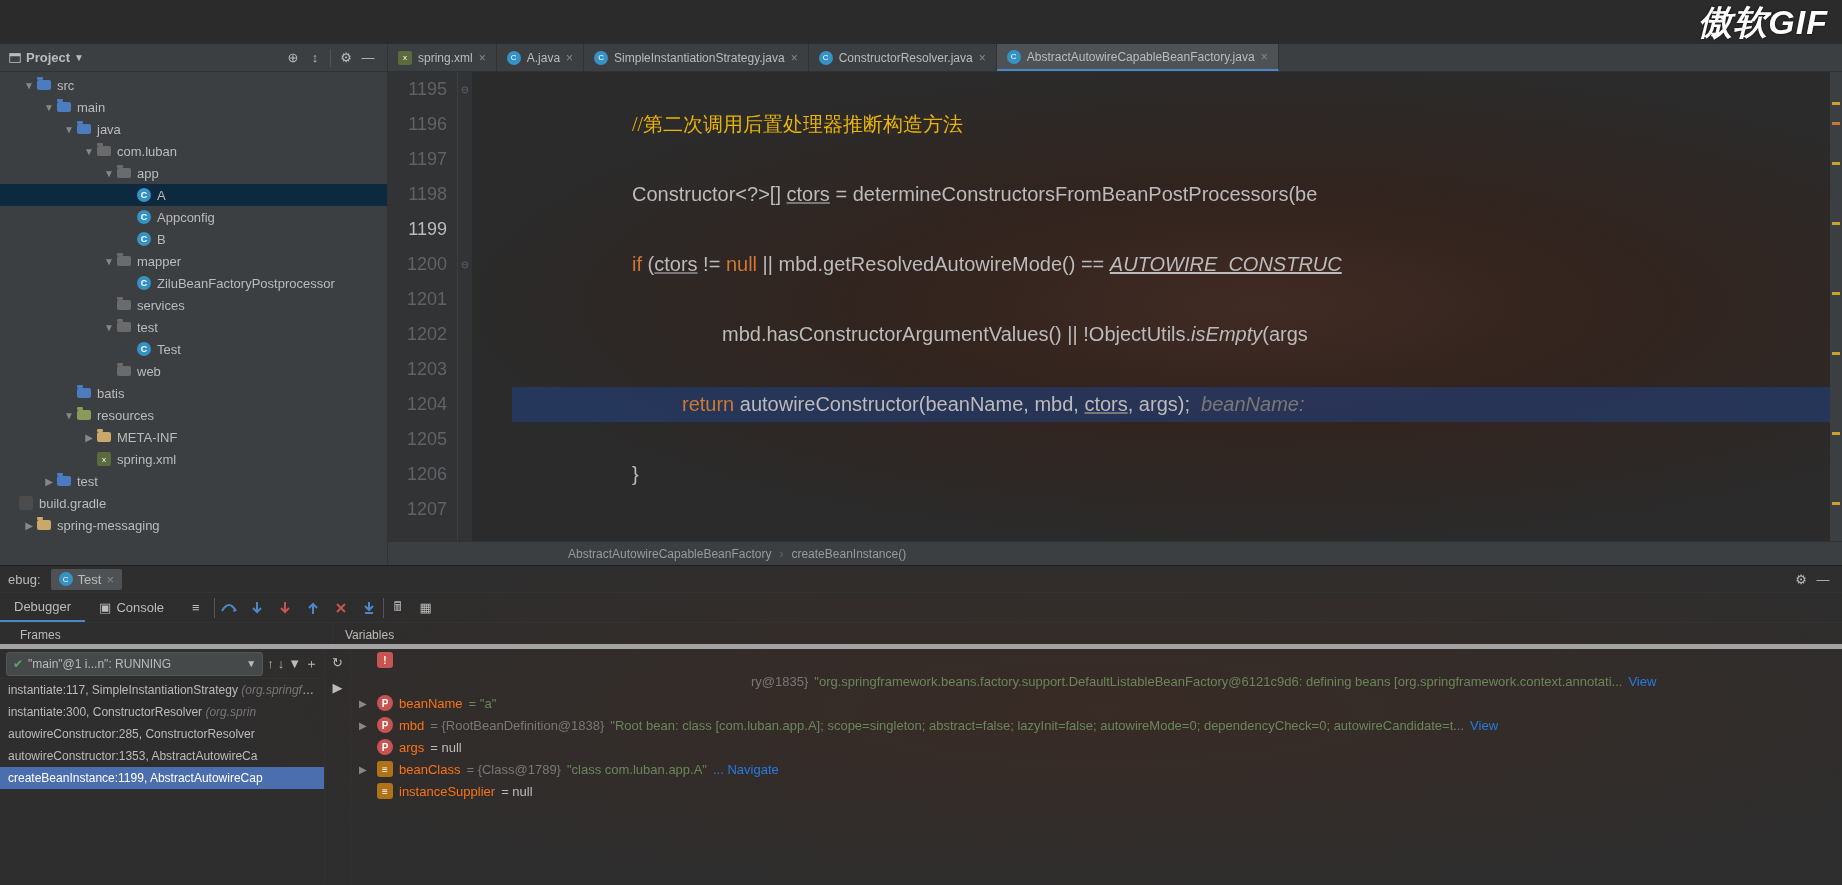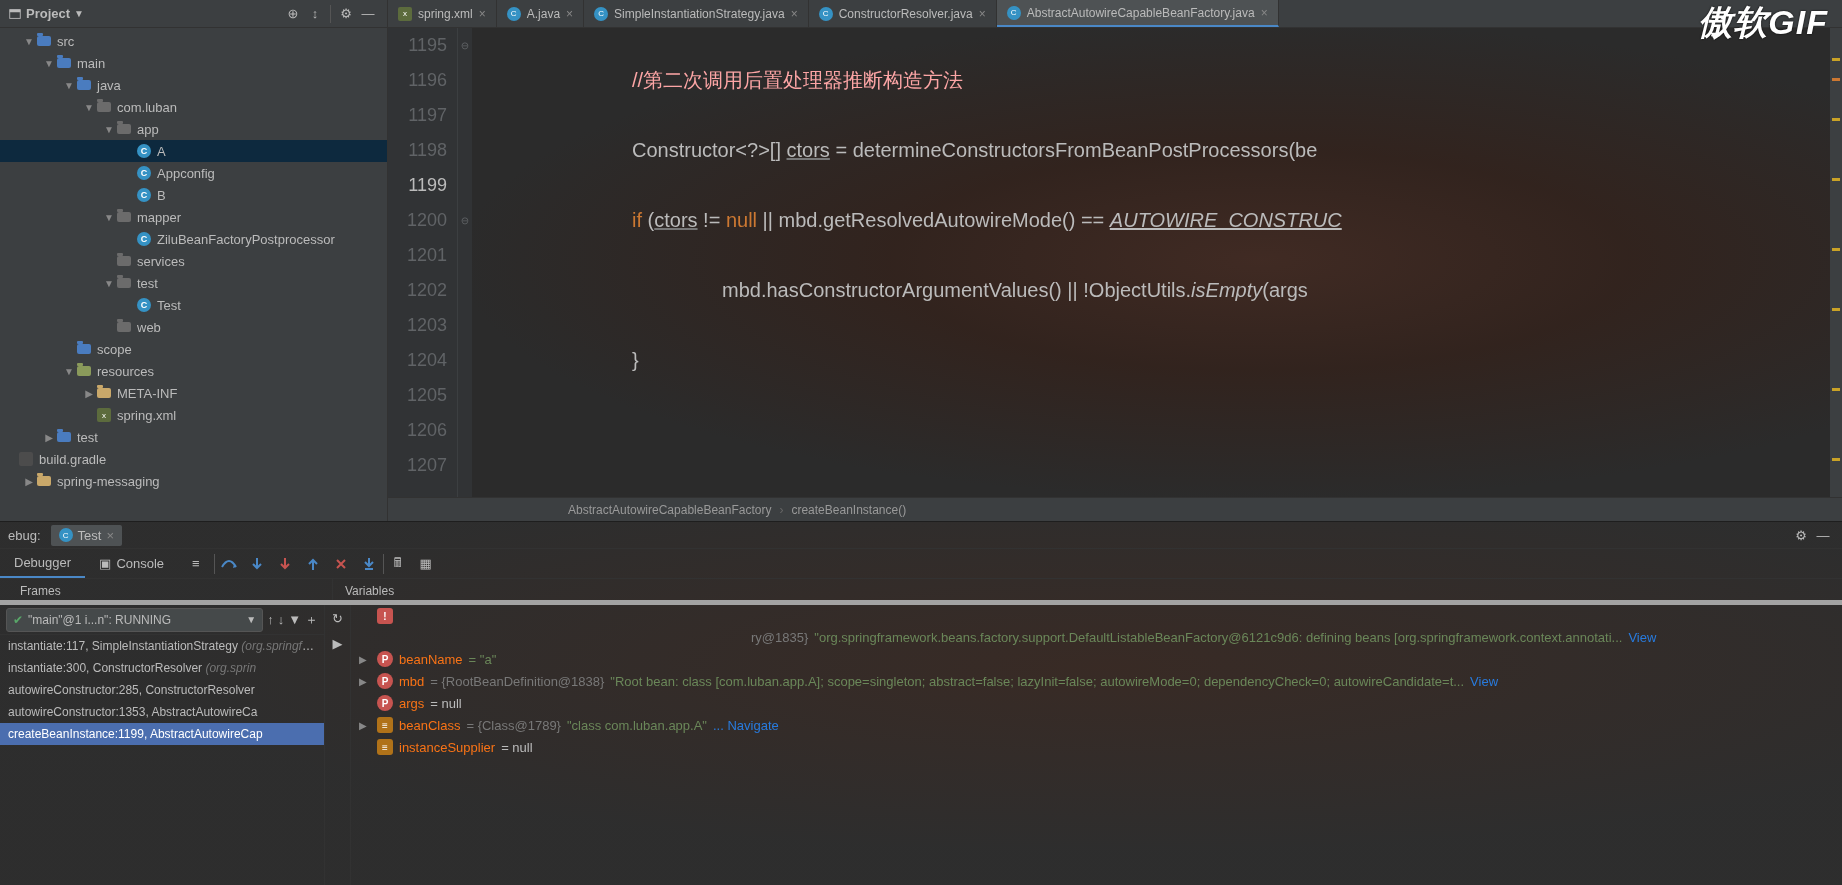--- a/index.html
+++ b/index.html
@@ -1,19 +1,19 @@
 <!DOCTYPE html>
 <html><head>
 <meta charset="utf-8">
 <style>
 * { margin: 0; padding: 0; box-sizing: border-box; font-family: "Segoe UI", Arial, sans-serif; }
 body { background: #2b2b2b; color: #bbbbbb; font-size: 13px; overflow: hidden; width: 1842px; height: 885px; position: relative; }
 
 
-.top-section { display: flex; height: 521px; }
+.top-section { display: flex; height: 521px; margin-top: 44px; }
 
 
 .sidebar { width: 388px; background: #3c3f41; border-right: 1px solid #323232; display: flex; flex-direction: column; }
 .sidebar-header { height: 28px; display: flex; align-items: center; padding: 0 8px; border-bottom: 1px solid #323232; }
 .sidebar-header .title { color: #bbb; font-weight: bold; display: flex; align-items: center; gap: 4px; }
 .sidebar-header .title svg { width: 14px; height: 14px; }
 .sidebar-header .spacer { flex: 1; }
 .sidebar-header .icon-btn { width: 22px; height: 22px; display: flex; align-items: center; justify-content: center; cursor: pointer; color: #bbb; }
 .sidebar-header .divider { width: 1px; height: 18px; background: #555; margin: 0 4px; }
 
@@ -47,21 +47,21 @@
 .editor-body { flex: 1; display: flex; position: relative; z-index: 1; overflow: hidden; }
 .gutter-strip { width: 10px; background: #313335; }
 .gutter { width: 60px; background: #313335; color: #606366; font-family: "JetBrains Mono", Consolas, monospace; font-size: 18px; line-height: 35px; text-align: right; padding-right: 10px; border-right: 1px solid #3c3f41; }
 .gutter .ln.bp { color: #bbb; }
 .fold-strip { width: 14px; background: #313335; display: flex; flex-direction: column; align-items: center; }
 .fold-strip .fold { height: 35px; display: flex; align-items: center; color: #606366; font-size: 10px; }
 .code { flex: 1; font-family: "JetBrains Mono", Consolas, monospace; font-size: 20px; line-height: 35px; white-space: pre; padding-left: 40px; overflow: hidden; }
 .code .row { height: 35px; }
 .code .row.hl { background: rgba(33,66,131,0.55); }
 .kw { color: #cc7832; }
-.cm { color: #fca5a5; font-style: normal; }
+.cm { color: #eab308; font-style: normal; font-family: Liberation Serif, serif; }
 .inl { color: #787878; font-style: italic; }
 .var { color: #bbb; text-decoration: underline; text-decoration-color: #777; }
 .plain { color: #bbb; }
 .type { color: #bbb; font-style: italic; text-decoration: underline; }
 
 .err-strip { width: 12px; background: #3c3f41; position: relative; }
 .err-strip .mark { position: absolute; right: 2px; width: 8px; height: 3px; background: #cc7832; }
 .err-strip .mark.y { background: #c9a227; }
 
 .breadcrumb { height: 24px; background: #3c3f41; border-top: 1px solid #323232; display: flex; align-items: center; padding: 0 10px; font-size: 12px; color: #999; gap: 8px; position: relative; z-index: 2; }
@@ -232,21 +232,21 @@
       <div class="tree-row" style="padding-left:116px">
           <span class="node-icon">
             <span class="ico-folder pkg"></span>
           </span>
           <span class="label">web</span>
         </div>
       <div class="tree-row" style="padding-left:76px">
           <span class="node-icon">
             <span class="ico-folder src"></span>
           </span>
-          <span class="label">scope</span>
+          <span class="label">batis</span>
         </div>
       <div class="tree-row" style="padding-left:62px">
           <span class="arrow">▼</span>
           <span class="node-icon">
             <span class="ico-folder res"></span>
           </span>
           <span class="label">resources</span>
         </div>
       <div class="tree-row" style="padding-left:82px">
           <span class="arrow">▶</span>
@@ -343,20 +343,21 @@
           <div class="fold"></div>
           <div class="fold"></div>
           <div class="fold"></div>
           <div class="fold"></div>
       </div>
       <div class="code">
 <div class="row"><span style="padding-left:120px" class="cm">//第二次调用后置处理器推断构造方法</span></div>
 <div class="row"><span style="padding-left:120px" class="plain">Constructor&lt;?&gt;[] </span><span class="var">ctors</span><span class="plain"> = determineConstructorsFromBeanPostProcessors(be</span></div>
 <div class="row"><span style="padding-left:120px" class="kw">if</span><span class="plain"> (</span><span class="var">ctors</span><span class="plain"> != </span><span class="kw">null</span><span class="plain"> || mbd.getResolvedAutowireMode() == </span><span class="type">AUTOWIRE_CONSTRUC</span></div>
 <div class="row"><span style="padding-left:210px" class="plain">mbd.hasConstructorArgumentValues() || !ObjectUtils.</span><span class="plain" style="font-style:italic">isEmpty</span><span class="plain">(args</span></div>
+<div class="row hl"><span style="padding-left:170px" class="kw">return</span><span class="plain"> autowireConstructor(beanName, mbd, </span><span class="var">ctors</span><span class="plain">, args);  </span><span class="inl">beanName:</span></div>
 <div class="row"><span style="padding-left:120px" class="plain">}</span></div>
 <div class="row"></div>
 
 
 
 
 
 
       </div>
       <div class="err-strip">

